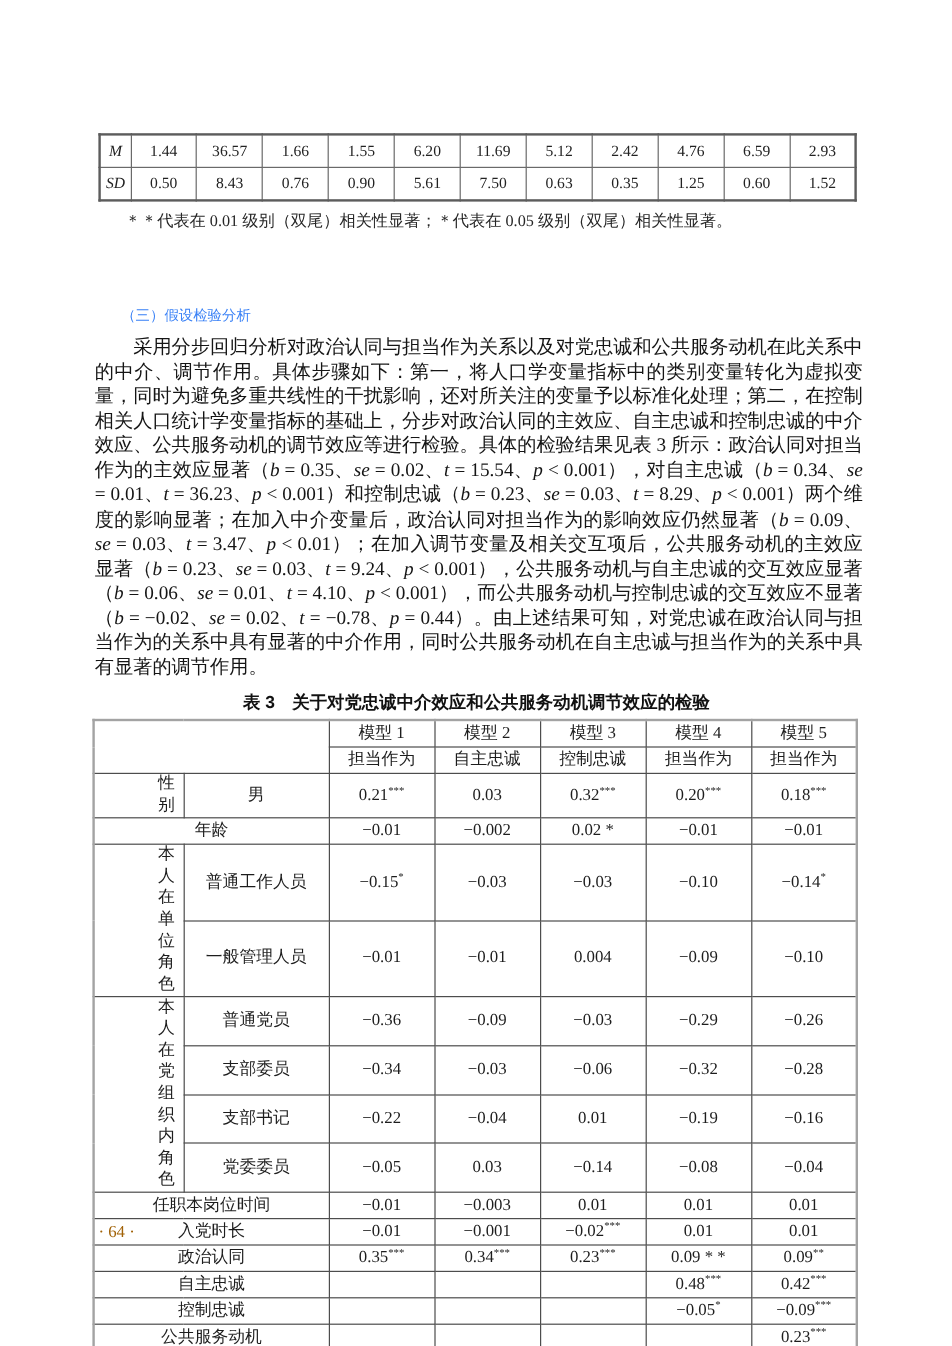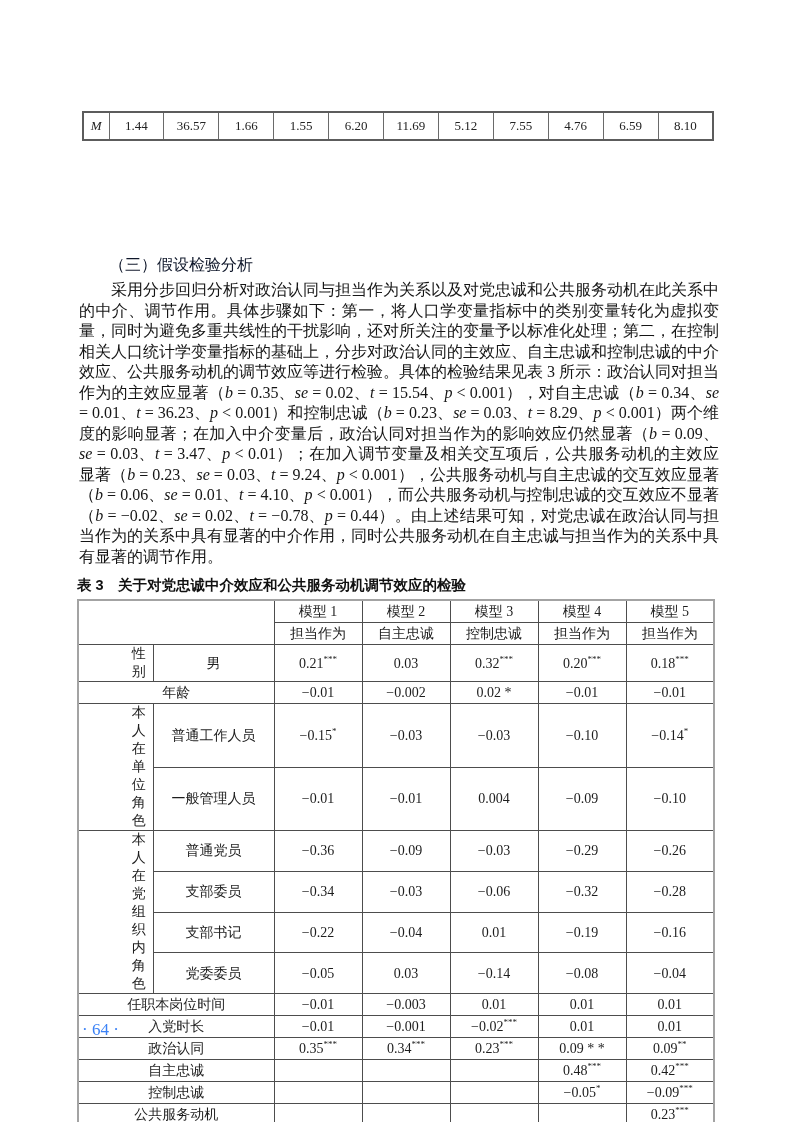--- a/index.html
+++ b/index.html
@@ -16,47 +16,47 @@
     font-size:13px; padding:0; color:#222;
   }
   table.stats td.rl { font-style:italic; }
 
   
   .notes-block { position:absolute; left:77px; top:173px; width:640px; }
   .notes-block p { margin:0; font-size:13.5px; line-height:21px; text-indent:2em; color:#262626; text-align:justify; }
   .notes-block p + p { margin-top:2px; }
 
   
-  .heading { position:absolute; left:77px; top:255px; width:640px; font-size:16px; text-indent:2em; color:#0f172a; }
+  .heading { position:absolute; left:77px; top:255px; width:640px; font-size:12px; text-indent:2em; color:#3b82f6; }
 
   
   .para {
     position:absolute; left:77px; top:278px; width:640px; margin:2px;
     font-size:16px; line-height:20.5px; text-align:justify; text-indent:2em; color:#151515;
   }
   .para i { font-family:"Liberation Serif", serif; }
 
   
   .caption {
-    position:absolute; left:77px; top:576px; width:640px; 
+    position:absolute; left:77px; top:576px; width:640px; text-align:center;
     font-family:"Liberation Sans", sans-serif; font-weight:bold; font-size:14.5px; color:#111;
   }
 
   
   .t3-block { position:absolute; left:77px; top:599px; width:638px; }
   table.t3 { border-collapse:collapse; width:100%; table-layout:fixed; border:2px solid #a3a3a3; }
   table.t3 td {
     border:1px solid #4d4d4d; height:21px; text-align:center;
     font-size:14px; padding:0 2px; color:#1d1d1d; line-height:17px;
   }
   table.t3 td.grp { white-space:pre-line; line-height:18px;padding-left:48px; }
   table.t3 sup { font-size:9px; line-height:0; }
 
   
-  .pageno { position:absolute; left:82px; top:1020px; font-size:17px; color:#3b82f6;font-family:Liberation Serif, serif; }
+  .pageno { position:absolute; left:82px; top:1020px; font-size:14px; color:#a16207;font-family:Liberation Serif, serif; }
 </style>
 </head>
 <body>
 
 <div class="page">
 
   <div class="stats-block">
     <table class="stats">
       <colgroup>
           <col style="width:26px">
@@ -64,30 +64,45 @@
       <tbody>
           <tr>
             <td class="rl">M</td>
             <td>1.44</td>
             <td>36.57</td>
             <td>1.66</td>
             <td>1.55</td>
             <td>6.20</td>
             <td>11.69</td>
             <td>5.12</td>
-            <td>7.55</td>
+            <td>2.42</td>
             <td>4.76</td>
             <td>6.59</td>
-            <td>8.10</td>
+            <td>2.93</td>
+          </tr>
+          <tr>
+            <td class="rl">SD</td>
+            <td>0.50</td>
+            <td>8.43</td>
+            <td>0.76</td>
+            <td>0.90</td>
+            <td>5.61</td>
+            <td>7.50</td>
+            <td>0.63</td>
+            <td>0.35</td>
+            <td>1.25</td>
+            <td>0.60</td>
+            <td>1.52</td>
           </tr>
         </tbody>
     </table>
   </div>
 
   <div class="notes-block">
+    <p>＊＊代表在 0.01 级别（双尾）相关性显著；＊代表在 0.05 级别（双尾）相关性显著。</p>
   </div>
 
   <div class="heading">（三）假设检验分析</div>
 
   <p class="para"><span>采用分步回归分析对政治认同与担当作为关系以及对党忠诚和公共服务动机在此关系中的中介、调节作用。具体步骤如下：第一，将人口学变量指标中的类别变量转化为虚拟变量，同时为避免多重共线性的干扰影响，还对所关注的变量予以标准化处理；第二，在控制相关人口统计学变量指标的基础上，分步对政治认同的主效应、自主忠诚和控制忠诚的中介效应、公共服务动机的调节效应等进行检验。具体的检验结果见表 3 所示：政治认同对担当作为的主效应显著（</span><i>b</i><span> = 0.35、</span><i>se</i><span> = 0.02、</span><i>t</i><span> = 15.54、</span><i>p</i><span> &lt; 0.001），对自主忠诚（</span><i>b</i><span> = 0.34、</span><i>se</i><span> = 0.01、</span><i>t</i><span> = 36.23、</span><i>p</i><span> &lt; 0.001）和控制忠诚（</span><i>b</i><span> = 0.23、</span><i>se</i><span> = 0.03、</span><i>t</i><span> = 8.29、</span><i>p</i><span> &lt; 0.001）两个维度的影响显著；在加入中介变量后，政治认同对担当作为的影响效应仍然显著（</span><i>b</i><span> = 0.09、</span><i>se</i><span> = 0.03、</span><i>t</i><span> = 3.47、</span><i>p</i><span> &lt; 0.01）；在加入调节变量及相关交互项后，公共服务动机的主效应显著（</span><i>b</i><span> = 0.23、</span><i>se</i><span> = 0.03、</span><i>t</i><span> = 9.24、</span><i>p</i><span> &lt; 0.001），公共服务动机与自主忠诚的交互效应显著（</span><i>b</i><span> = 0.06、</span><i>se</i><span> = 0.01、</span><i>t</i><span> = 4.10、</span><i>p</i><span> &lt; 0.001），而公共服务动机与控制忠诚的交互效应不显著（</span><i>b</i><span> = −0.02、</span><i>se</i><span> = 0.02、</span><i>t</i><span> = −0.78、</span><i>p</i><span> = 0.44）。由上述结果可知，对党忠诚在政治认同与担当作为的关系中具有显著的中介作用，同时公共服务动机在自主忠诚与担当作为的关系中具有显著的调节作用。</span></p>
 
   <div class="caption">表 3　关于对党忠诚中介效应和公共服务动机调节效应的检验</div>
 
   <div class="t3-block">
     <table class="t3">

